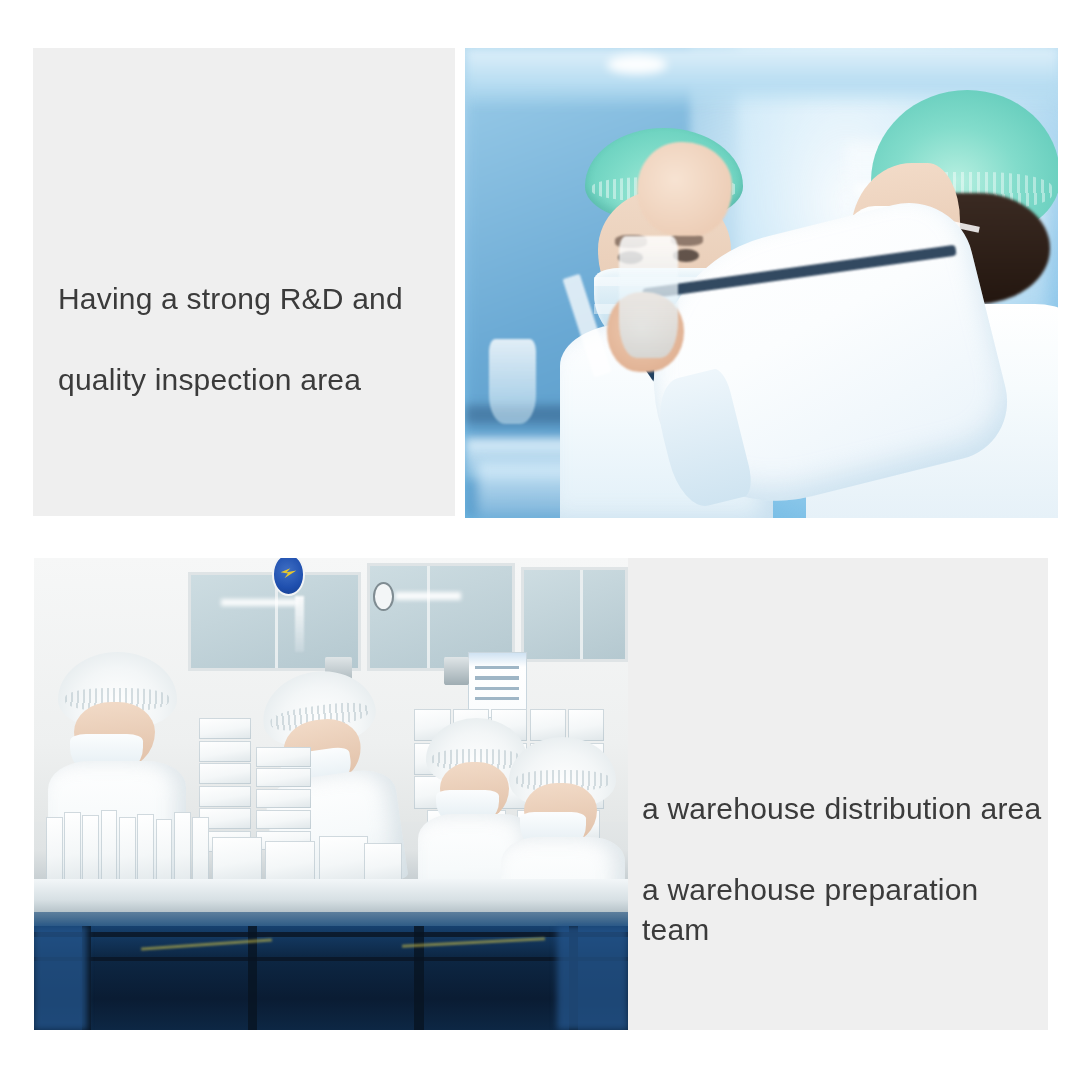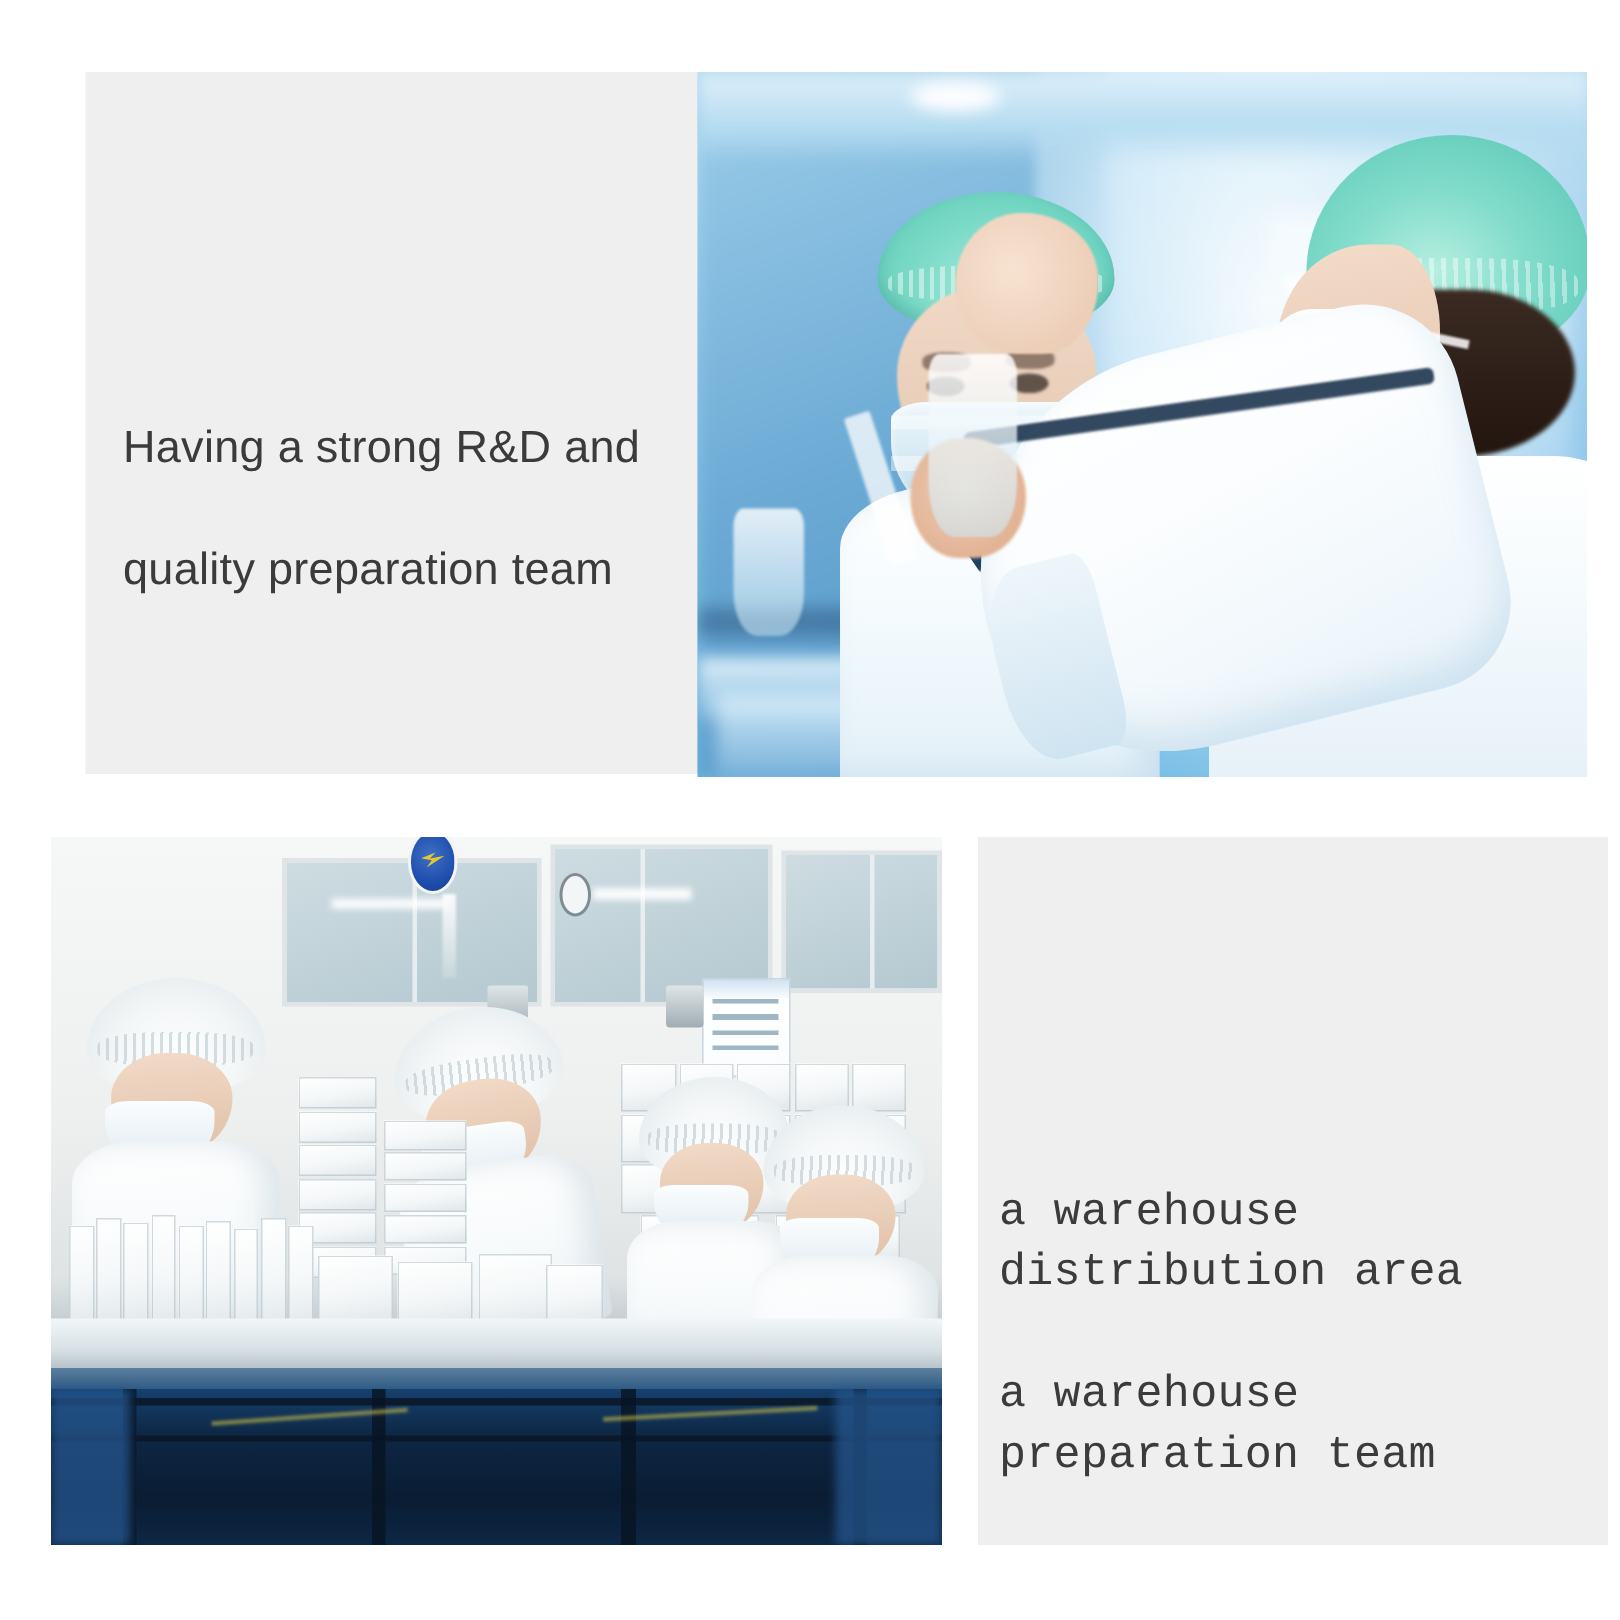--- a/index.html
+++ b/index.html
@@ -6,21 +6,21 @@
   body{
     width:1080px;height:1080px;
     background:#ffffff;
     font-family:"Liberation Sans","DejaVu Sans",sans-serif;
     overflow:hidden;
     position:relative;
   }
   .stage{position:absolute;inset:0;}
 
   
-  .panel{position:absolute;margin-left:24px;}
+  .panel{position:absolute;}
   .gray{background:#efefef;}
   .photo{position:absolute;overflow:hidden;background:#cfd8dd;}
 
   .caption{
     position:absolute;
     color:#3b3b3b;
     font-weight:300;
     font-size:30px;
     line-height:1.35;
     letter-spacing:.2px;
@@ -353,21 +353,21 @@
 </head>
 <body>
 
 <div class="stage">
 
   <div>
 
     <div class="panel gray" style="left:33px;top:48px;width:422px;height:468px;">
       <div class="caption" style="left:25px;top:190px;width:380px;">
         <span class="cap-line">Having a strong R&amp;D and</span>
-        <span class="cap-line">quality preparation team</span>
+        <span class="cap-line">quality inspection area</span>
       </div>
     </div>
 
     <div class="photo lab" style="left:465px;top:48px;width:593px;height:470px;" aria-label="Two laboratory technicians in teal hair caps, face masks and white lab coats inspecting glassware in a blue-lit quality control lab">
 
       <div class="wall-left"></div>
       <div class="wall-glow"></div>
       <div class="ceil"></div>
       <div class="ceil-lamp"></div>
       <div class="shelf"></div>
@@ -408,21 +408,21 @@
       <div class="hand"></div>
       <div class="hand2"></div>
       <div class="flask"></div>
       <div class="flask2"></div>
       <div class="tube"></div>
     </div>
   </div>
 
   <div>
 
-    <div class="panel gray" style="left:628px;top:558px;width:420px;height:472px;font-family:Liberation Mono, monospace;">
+    <div class="panel gray" style="left:628px;top:558px;width:420px;height:472px;">
       <div class="caption" style="left:14px;top:190px;width:404px;">
         <span class="cap-line">a warehouse distribution area</span>
         <span class="cap-line">a warehouse preparation team</span>
       </div>
     </div>
 
     <div class="photo wh" style="left:34px;top:558px;width:594px;height:472px;" aria-label="Workers in white hairnets, face masks and lab coats packing white cartons on a stainless steel table in a cleanroom warehouse packing area">
 
       <div class="wall"></div>
 

